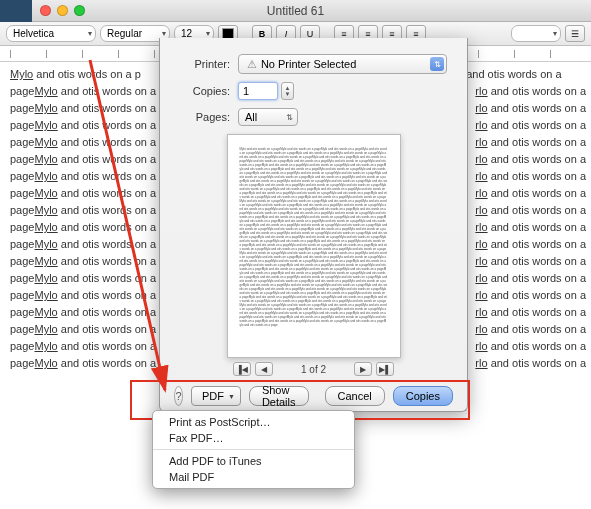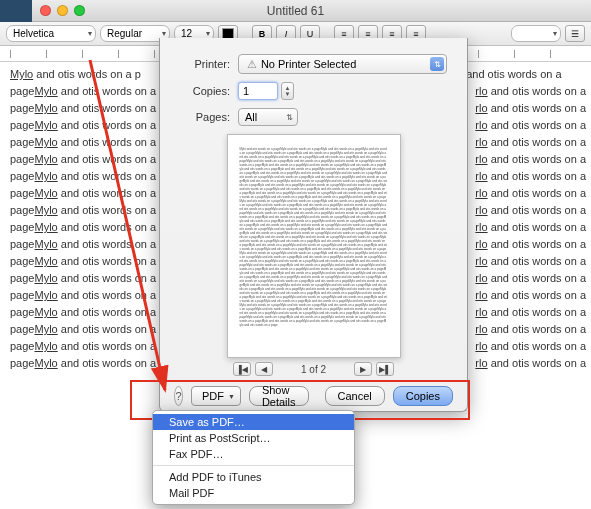--- a/index.html
+++ b/index.html
@@ -174,20 +174,19 @@
   <defs>
       <marker id="ah" markerWidth="10" markerHeight="10" refX="8" refY="3" orient="auto">
         <path d="M0,0 L0,6 L9,3 z" fill="#e03020"></path>
       </marker>
     </defs>
   <line x1="90" y1="60" x2="165" y2="390" stroke="#e03020" stroke-width="3" marker-end="url(#ah)"></line>
 </svg>
 
 <div class="pdf-menu">
   <div id="pdf-menu-items">
-      <div class="mi sel">Save as PDF…</div>
       <div class="mi">Print as PostScript…</div>
       <div class="mi">Fax PDF…</div>
       <div class="sep"></div>
       <div class="mi">Add PDF to iTunes</div>
       <div class="mi">Mail PDF</div>
     </div>
 </div>
 
 </body></html>

